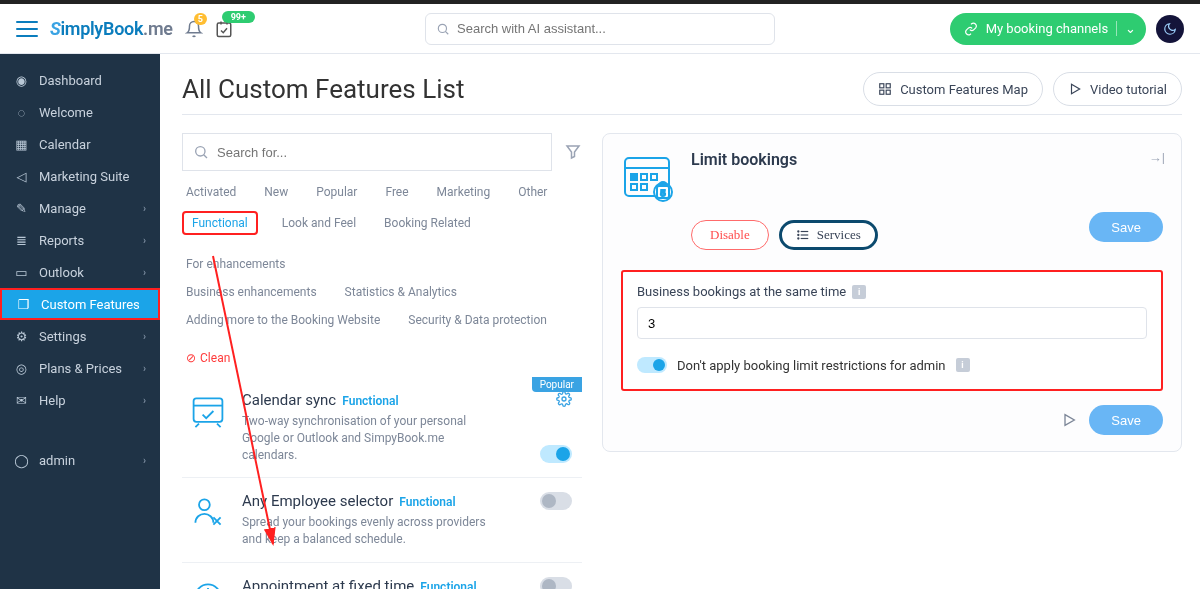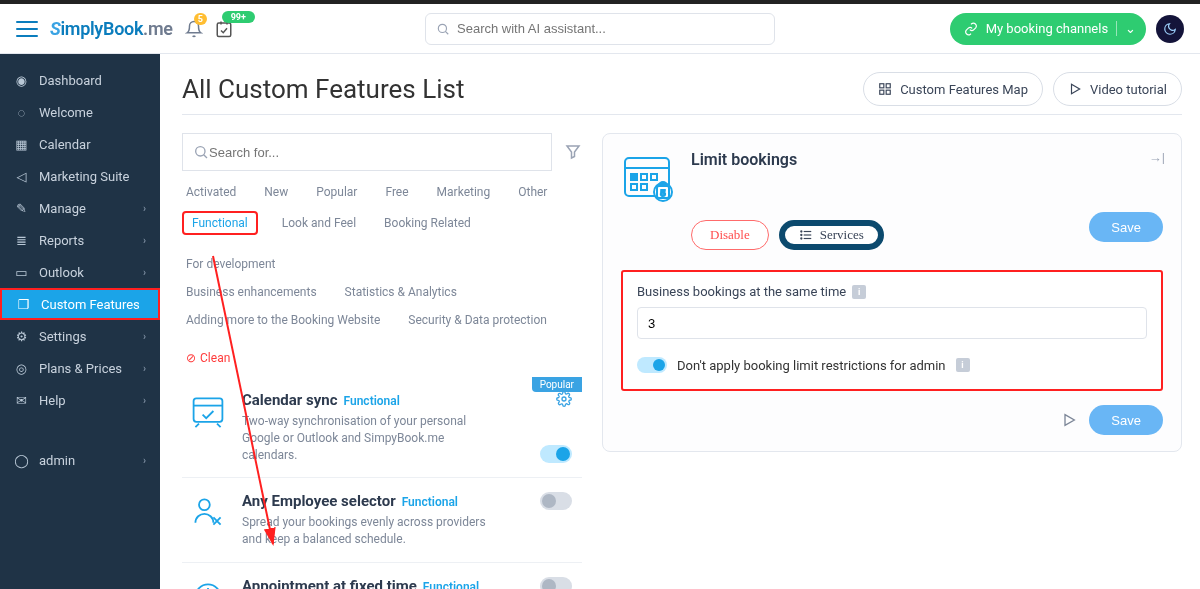--- a/index.html
+++ b/index.html
@@ -38,56 +38,56 @@
   
   .main{flex:1;padding:18px 18px 0 22px;display:flex;gap:18px;}
   .content-col{width:400px;flex-shrink:0;}
   .page-head{display:flex;align-items:center;justify-content:space-between;margin-bottom:8px;}
   h1.page-title{font-size:26px;font-weight:400;color:#333;}
   .head-actions{display:flex;gap:10px;}
   .btn-outline{border:1px solid #d9dee6;border-radius:18px;height:34px;display:flex;align-items:center;padding:12px 14px;gap:8px;font-size:13px;color:#3a4558;background:#fff;cursor:pointer;}
   .hr{height:1px;background:#e3e7ee;margin-bottom:18px;}
 
   .search-row{display:flex;gap:12px;align-items:center;}
-  .feature-search{flex:1;height:38px;border:1px solid #dfe3ea;border-radius:0;display:flex;align-items:center;padding:0 10px;color:#9aa3b4;}
+  .feature-search{flex:1;height:38px;border:1px solid #dfe3ea;border-radius:0;display:flex;align-items:center;padding:0 10px;gap:8px;color:#9aa3b4;}
   .feature-search input{border:0;outline:0;flex:1;font-size:13px;background:transparent;}
   .funnel{color:#9aa3b4;}
 
   .pill-rows{margin-top:12px;font-size:12px;color:#7d8798;}
   .pill-line{display:flex;gap:20px;flex-wrap:wrap;margin-bottom:10px;align-items:center;}
   .pill{cursor:pointer;padding:2px 4px;}
   .pill.active{color:#1ba4e8;border:2px solid #ff2020;border-radius:4px;padding:3px 8px;}
   .pill.clean{color:#ff3b3b;}
   .pill.clean::before{content:"⊘";margin-right:4px;}
 
   .feature-list{display:flex;flex-direction:column;gap:0;margin-top:6px;}
   .feature-card{border-bottom:1px solid #edf0f4;padding:14px 10px 14px 6px;display:flex;gap:14px;position:relative;background:#fff;}
   .feature-card .f-icon{width:40px;height:40px;color:#1ba4e8;display:flex;align-items:center;justify-content:center;}
   .feature-card .f-body{flex:1;}
-  .f-title{font-size:15px;font-weight:700;color:#2d3a4e;display:inline-block;margin-right:6px;}
+  .f-title{font-size:15px;font-weight:400;color:#2d3a4e;display:inline-block;margin-right:6px;}
   .f-tag{font-size:12px;color:#1ba4e8;font-weight:600;}
   .f-desc{font-size:12px;color:#7d8798;margin-top:4px;line-height:1.4;max-width:260px;}
   .badge-popular{position:absolute;top:0;right:0;background:#3aa3e3;color:#fff;font-size:10px;padding:2px 8px;border-radius:0 0 0 4px;}
   .card-actions{display:flex;flex-direction:column;align-items:flex-end;justify-content:space-between;gap:10px;}
   .gear-sm{color:#3aa3e3;}
   .toggle{width:32px;height:18px;border-radius:10px;background:#d9dee6;position:relative;}
   .toggle.on{background:#bfe9ff;}
   .toggle .knob{position:absolute;top:2px;width:14px;height:14px;border-radius:50%;background:#aeb7c4;}
   .toggle.on .knob{right:2px;background:#1ba4e8;}
   .toggle.off .knob{left:2px;}
 
   
   .detail-col{flex:1;border:1px solid #e3e7ee;border-radius:8px;padding:16px 18px;background:#fdfdfe;position:relative;height:fit-content;}
   .detail-head{display:flex;align-items:flex-start;gap:16px;}
   .detail-icon{width:54px;height:54px;position:relative;}
   .detail-title{font-size:16px;font-weight:600;color:#2d3a4e;flex:1;}
   .close-arrow{color:#9aa3b4;cursor:pointer;position:absolute;top:16px;right:16px;}
   .detail-actions{display:flex;gap:10px;margin-top:16px;margin-left:70px;align-items:center;font-family:Liberation Serif, serif;}
   .btn-disable{border:1px solid #ff6b6b;color:#ff4d4d;border-radius:18px;height:30px;padding:0 18px;display:flex;align-items:center;font-size:13px;background:#fff;cursor:pointer;}
-  .btn-services{border:6px solid #0c4a6e;border-radius:18px;height:30px;padding:0 14px;display:flex;align-items:center;gap:7px;font-size:13px;color:#3a4558;background:#fff;cursor:pointer;}
+  .btn-services{border:3px solid #0c4a6e;border-radius:18px;height:30px;padding:0 14px;display:flex;align-items:center;gap:7px;font-size:13px;color:#3a4558;background:#fff;cursor:pointer;}
   .btn-save{background:#69b6f5;color:#fff;border-radius:16px;height:30px;padding:0 22px;display:flex;align-items:center;font-size:13px;cursor:pointer;border:0;}
   .detail-top-row{display:flex;align-items:center;justify-content:space-between;}
 
   .settings-box{border:2px solid #ff2020;border-radius:3px;margin-top:20px;padding:12px 14px 16px;background:#fff;}
   .field-label{font-size:13px;color:#3a4558;display:flex;align-items:center;gap:6px;}
   .info-i{display:inline-flex;width:14px;height:14px;background:#c6cdd8;color:#fff;font-size:9px;align-items:center;justify-content:center;border-radius:2px;font-weight:700;}
   .text-input{width:100%;height:32px;border:1px solid #dfe3ea;border-radius:4px;margin-top:8px;padding:0 10px;font-size:13px;}
   .check-row{display:flex;align-items:center;gap:10px;margin-top:18px;}
   .switch{width:30px;height:16px;border-radius:10px;background:#bfe9ff;position:relative;}
   .switch .dot{position:absolute;right:2px;top:2px;width:12px;height:12px;border-radius:50%;background:#1ba4e8;}
@@ -254,21 +254,21 @@
                 <span class="pill">New</span>
                 <span class="pill">Popular</span>
                 <span class="pill">Free</span>
                 <span class="pill">Marketing</span>
                 <span class="pill">Other</span>
               </div>
               <div class="pill-line">
                 <span class="pill active">Functional</span>
                 <span class="pill">Look and Feel</span>
                 <span class="pill">Booking Related</span>
-                <span class="pill">For development</span>
+                <span class="pill">For enhancements</span>
               </div>
               <div class="pill-line">
                 <span class="pill">Business enhancements</span>
                 <span class="pill">Statistics &amp; Analytics</span>
               </div>
               <div class="pill-line">
                 <span class="pill">Adding more to the Booking Website</span>
                 <span class="pill">Security &amp; Data protection</span>
                 <span class="pill clean">Clean</span>
               </div>

